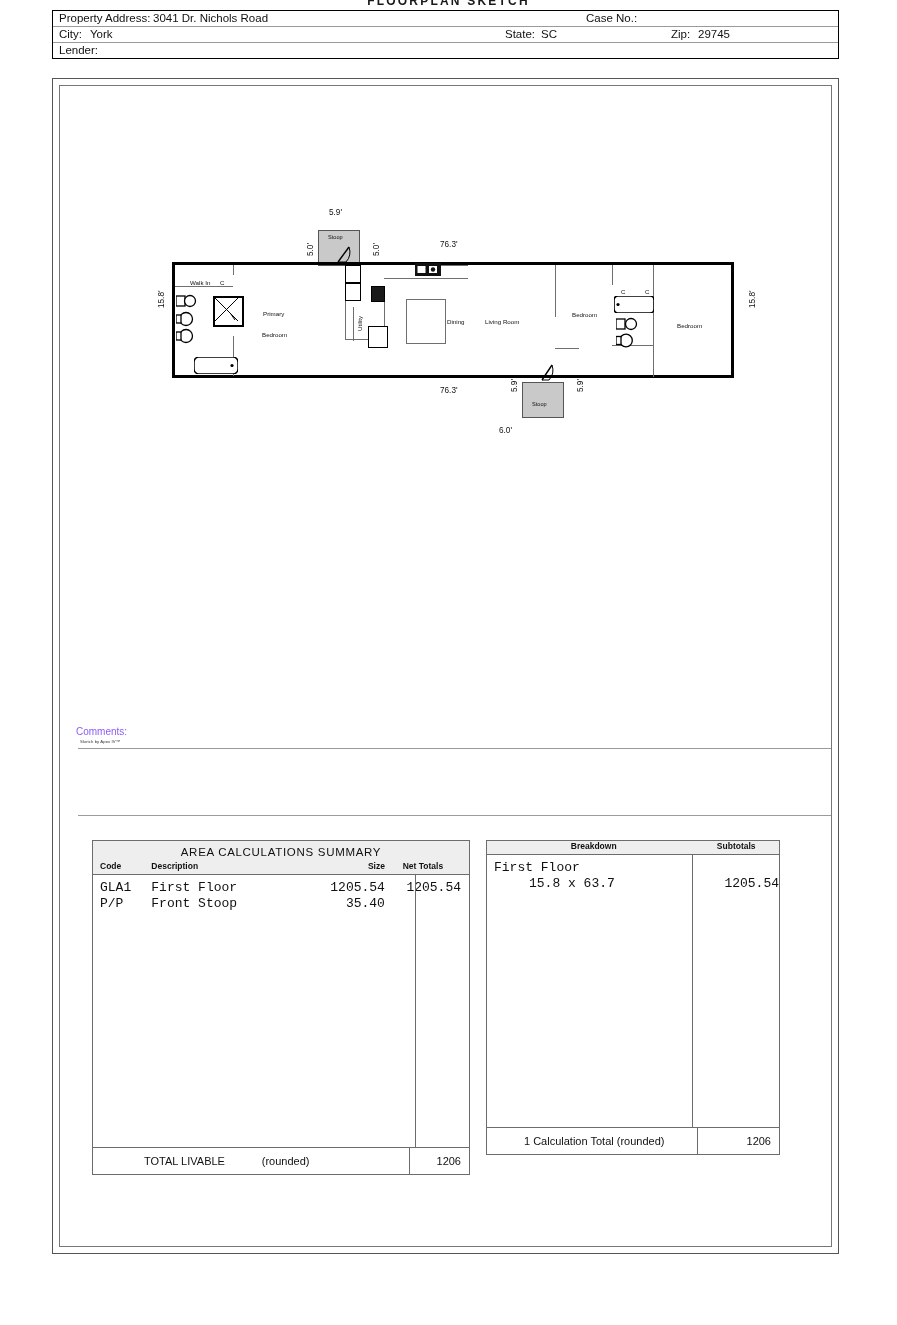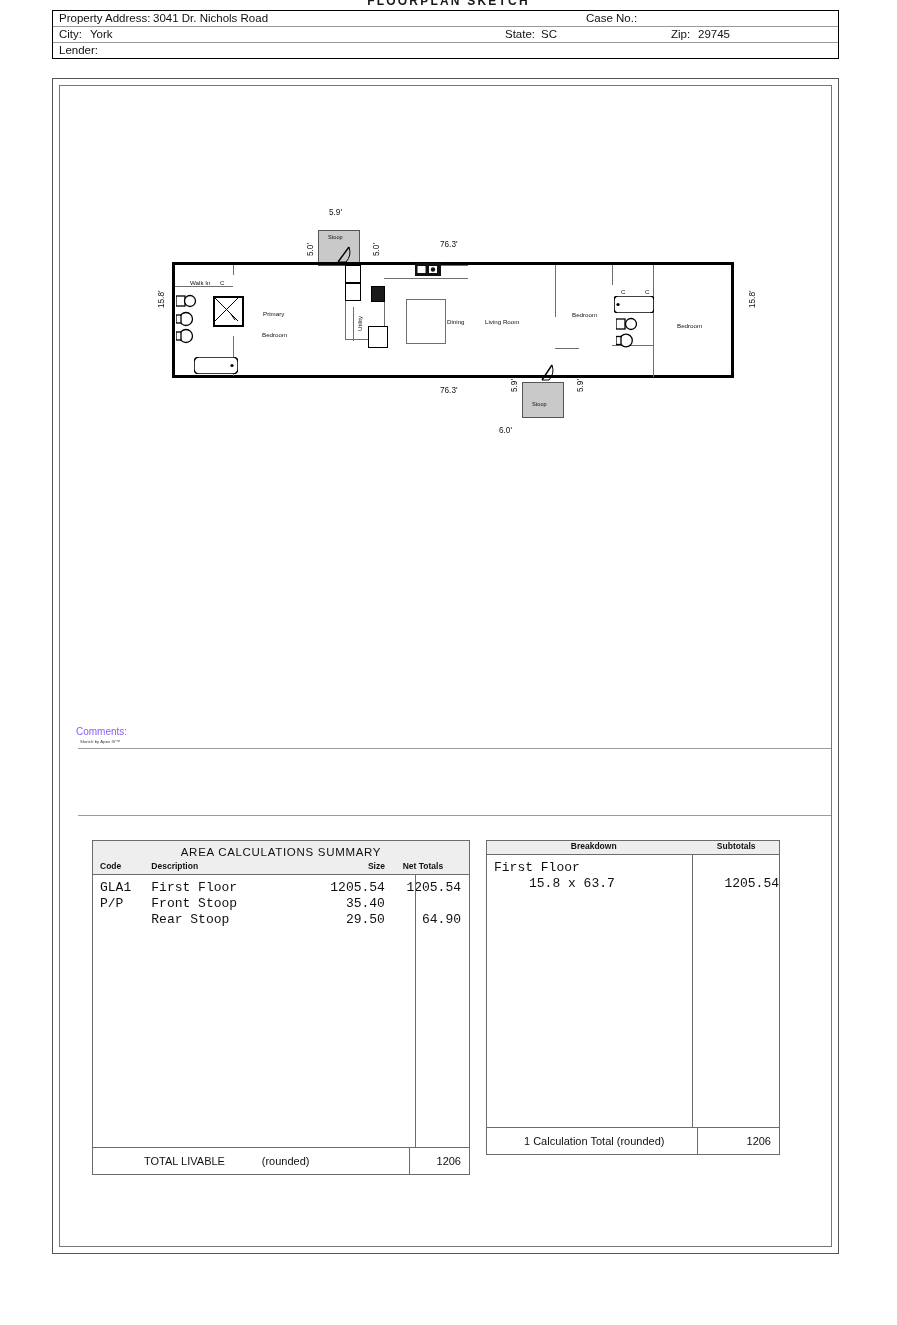--- a/index.html
+++ b/index.html
@@ -254,26 +254,20 @@
           <span class="c-desc">First Floor</span>
           <span class="c-size">1205.54</span>
           <span class="c-net" style="border-left:none;">1205.54</span>
         </div>
         <div class="mono-row">
           <span class="c-code">P/P</span>
           <span class="c-desc">Front Stoop</span>
           <span class="c-size">35.40</span>
           <span class="c-net" style="border-left:none;"></span>
         </div>
-        <div class="mono-row">
-          <span class="c-code"></span>
-          <span class="c-desc">Rear Stoop</span>
-          <span class="c-size">29.50</span>
-          <span class="c-net" style="border-left:none;">64.90</span>
-        </div>
       </div>
     </div>
     <div class="tbl-foot">
       <span style="width:52px;"></span>
       <span style="width:120px;">TOTAL LIVABLE</span>
       <span style="width:150px;">(rounded)</span>
       <span style="width:52px;text-align:right;padding-right:8px;border-left:1px solid #6c6c6c;height:100%;line-height:26px;">1206</span>
     </div>
   </div>
 

